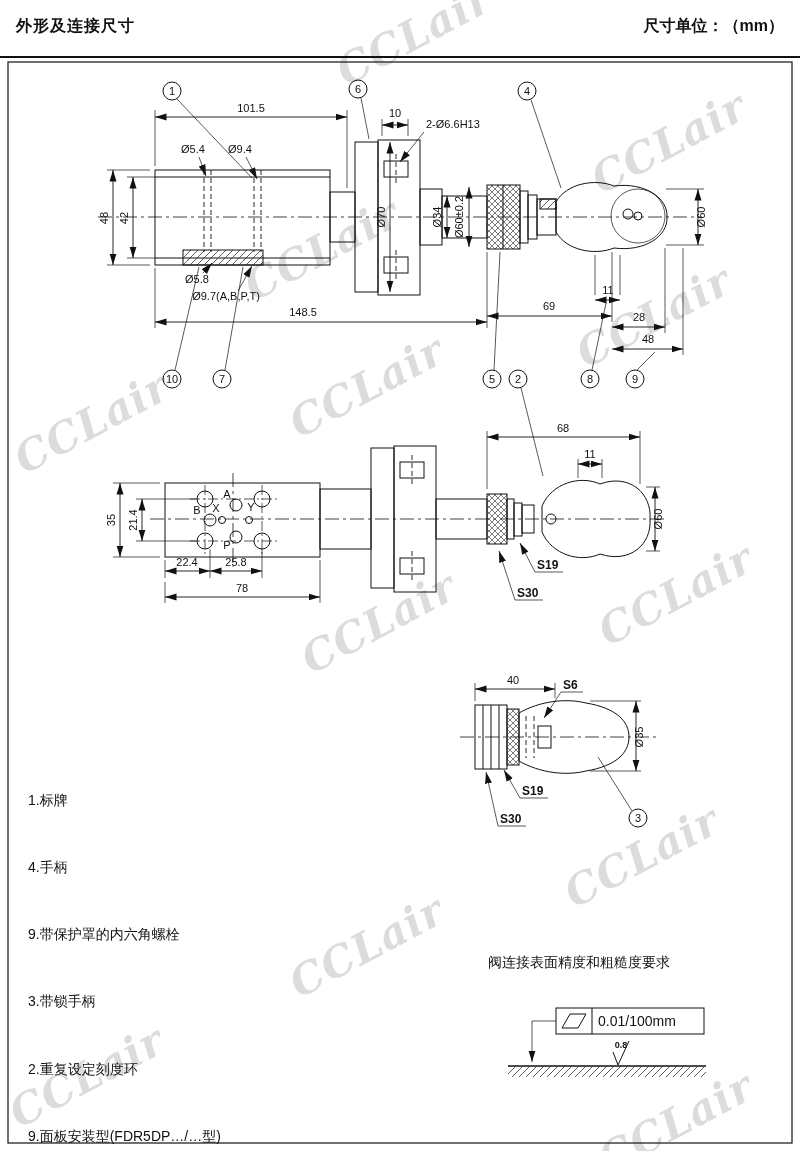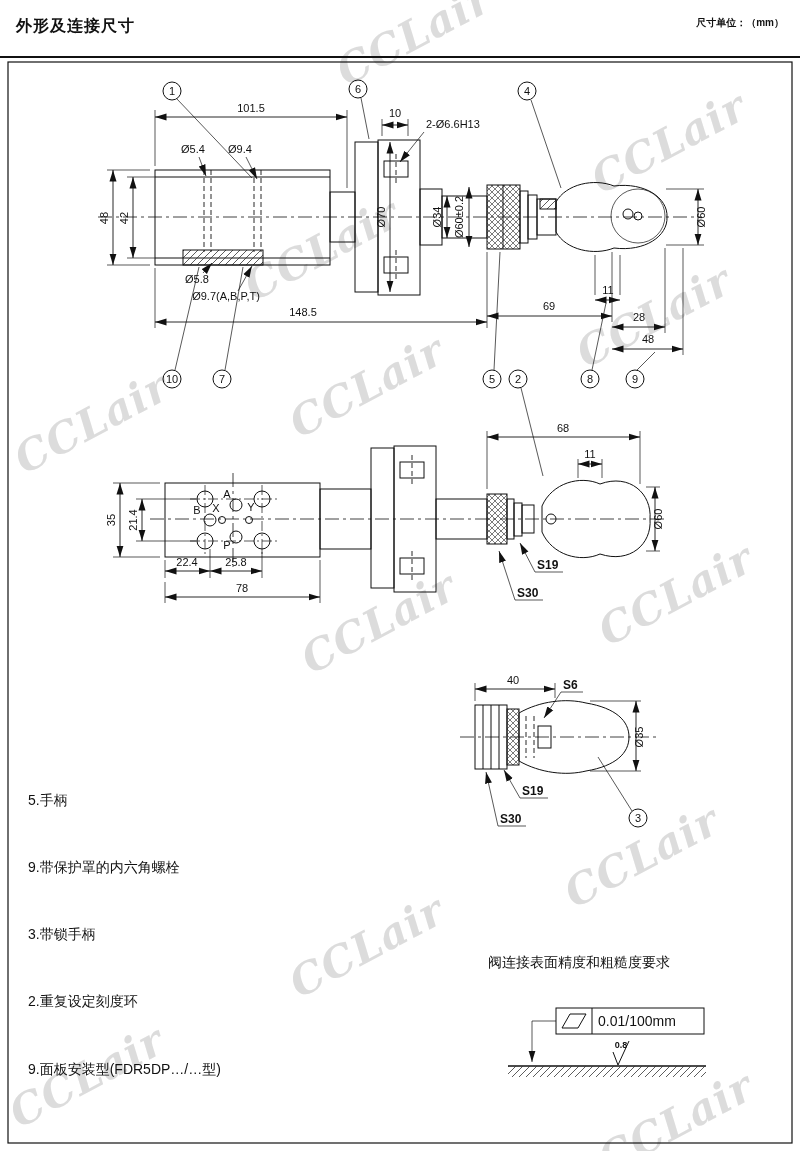--- a/index.html
+++ b/index.html
@@ -2,21 +2,21 @@
 <html><head>
 <meta charset="utf-8">
 <style>
   html,body { margin:0; padding:0; background:#fff; }
   .page { position:relative; width:800px; height:1151px; background:#fff; overflow:hidden;
           font-family:"Liberation Sans",sans-serif; color:#111; }
   .header { position:absolute; top:0; left:0; right:0; height:57px; z-index:4;
             display:flex; justify-content:space-between; align-items:flex-start;
             padding:16px 16px 8px 16px; box-sizing:border-box; }
   .header-title { font-size:16px; font-weight:bold; letter-spacing:1px; }
-  .header-unit  { font-size:10px; font-weight:bold; }
+  .header-unit  { font-size:16px; font-weight:bold; }
   .wm { position:absolute; z-index:1; font-family:"DejaVu Serif",serif;
         font-style:italic; font-weight:bold; font-size:42px; color:#c6c6c6;
         opacity:.6; transform:rotate(-28deg); letter-spacing:1px; pointer-events:none; }
   #drawing { position:absolute; left:0; top:0; z-index:2; }
   #drawing line, #drawing rect, #drawing path, #drawing circle, #drawing polyline {
       stroke:#111; stroke-width:1; fill:none; }
   #drawing .cl  { stroke-dasharray:14 4 3 4; stroke-width:.8; }
   #drawing .cl2 { stroke-dasharray:10 3 2 3; stroke-width:.7; }
   #drawing .hid { stroke-dasharray:5 3; stroke-width:.9; }
   #drawing .dim { stroke-width:.9; }
@@ -348,21 +348,22 @@
       <text x="598" y="1026" text-anchor="start" class="big">0.01/100mm</text>
       <polyline class="thin" points="556,1021 532,1021 532,1062" marker-end="url(#arr)"></polyline>
       <text x="621" y="1048" text-anchor="middle" class="tiny">0.8</text>
       <path d="M613,1052 L618,1065 L629,1041"></path>
       <line x1="508" y1="1066" x2="706" y2="1066" style="stroke-width:1.5"></line>
       <rect x="508" y="1066" width="198" height="11" style="fill:url(#hatch);stroke:none"></rect>
     </g>
   </svg>
 
   <div class="notes">
-    <div class="note">5.手柄</div>
+    <div class="note">1.标牌</div>
+    <div class="note">4.手柄</div>
     <div class="note">9.带保护罩的内六角螺栓</div>
     <div class="note">3.带锁手柄</div>
     <div class="note">2.重复设定刻度环</div>
     <div class="note">9.面板安装型(FDR5DP…/…型)</div>
     
     
     
     
     
     

